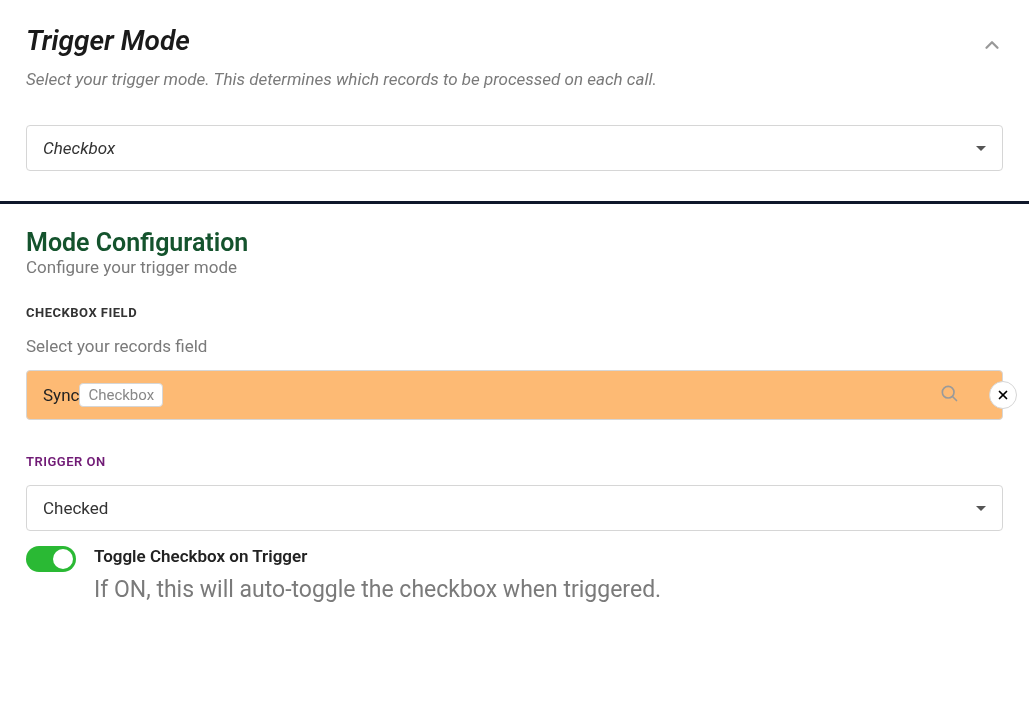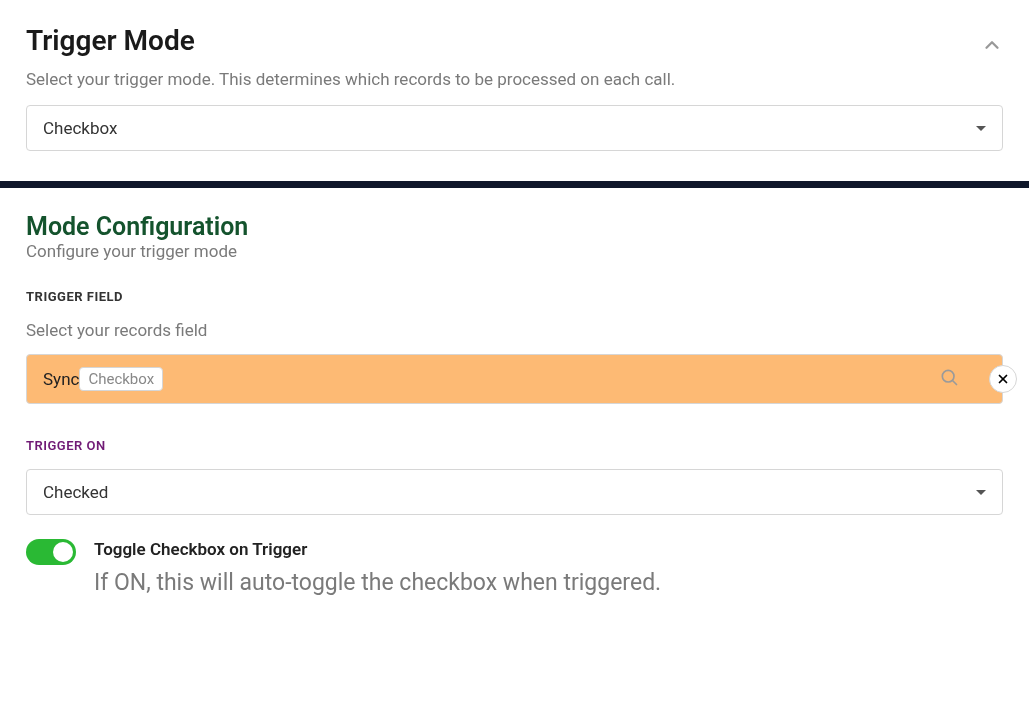--- a/index.html
+++ b/index.html
@@ -7,21 +7,22 @@
     font-family: -apple-system, BlinkMacSystemFont, "Segoe UI", Roboto, "Helvetica Neue", Arial, sans-serif;
     background: #fff;
     color: #212121;
     width: 1029px;
     height: 721px;
   }
   .section {
     padding: 24px 26px 30px 26px;
   }
   .divider {
-    border-bottom: 7px solid #0f172a;
+    border-bottom: 3px solid #0f172a;
+    font-style: italic;
   }
   .section-header {
     display: flex;
     justify-content: space-between;
     align-items: flex-start;
   }
   .section-title {
     font-size: 28px;
     font-weight: 600;
     color: #1a1a1a;
@@ -29,21 +30,21 @@
   }
   .section-title-2 {
     font-size: 25px;
     font-weight: 600;
     color: #14532d;
     margin-bottom: 0;
   }
   .section-subtitle {
     font-size: 17px;
     color: #7a7a7a;
-    margin-bottom: 16px;
+    margin-bottom: 36px;
   }
   .chevron {
     margin-top: 10px;
     color: #999;
   }
   .chevron svg { width: 22px; height: 22px; }
   .select-box {
     border: 1px solid #d6d6d6;
     border-radius: 4px;
     padding: 12px 16px;
@@ -124,21 +125,21 @@
     display: flex;
     align-items: center;
     justify-content: center;
     cursor: pointer;
   }
   .clear-btn svg { width: 14px; height: 14px; }
   .toggle-row {
     display: flex;
     align-items: flex-start;
     gap: 18px;
-    margin-top: 24px;
+    margin-top: 15px;
   }
   .toggle {
     width: 50px;
     height: 26px;
     background: #2ab934;
     border-radius: 13px;
     position: relative;
     cursor: pointer;
     flex-shrink: 0;
   }
@@ -180,21 +181,21 @@
   <div class="select-box">
     <span>Checkbox</span>
     <span class="caret-down"></span>
   </div>
 </div>
 
 <div class="section">
   <div class="section-title-2">Mode Configuration</div>
   <div class="section-subtitle" style="margin-bottom:6px;">Configure your trigger mode</div>
 
-  <div class="field-label">TRIGGER FIELD</div>
+  <div class="field-label">CHECKBOX FIELD</div>
   <div class="field-help">Select your records field</div>
   <div class="input-wrap">
     <div class="input-box">
       <span class="value">Sync</span>
       <span class="tag">Checkbox</span>
     </div>
     <span class="search-icon-slot">
       <svg viewBox="0 0 24 24" fill="none" stroke="currentColor" stroke-width="2" stroke-linecap="round" stroke-linejoin="round">
           <circle cx="11" cy="11" r="7"></circle>
           <line x1="21" y1="21" x2="16.2" y2="16.2"></line>

